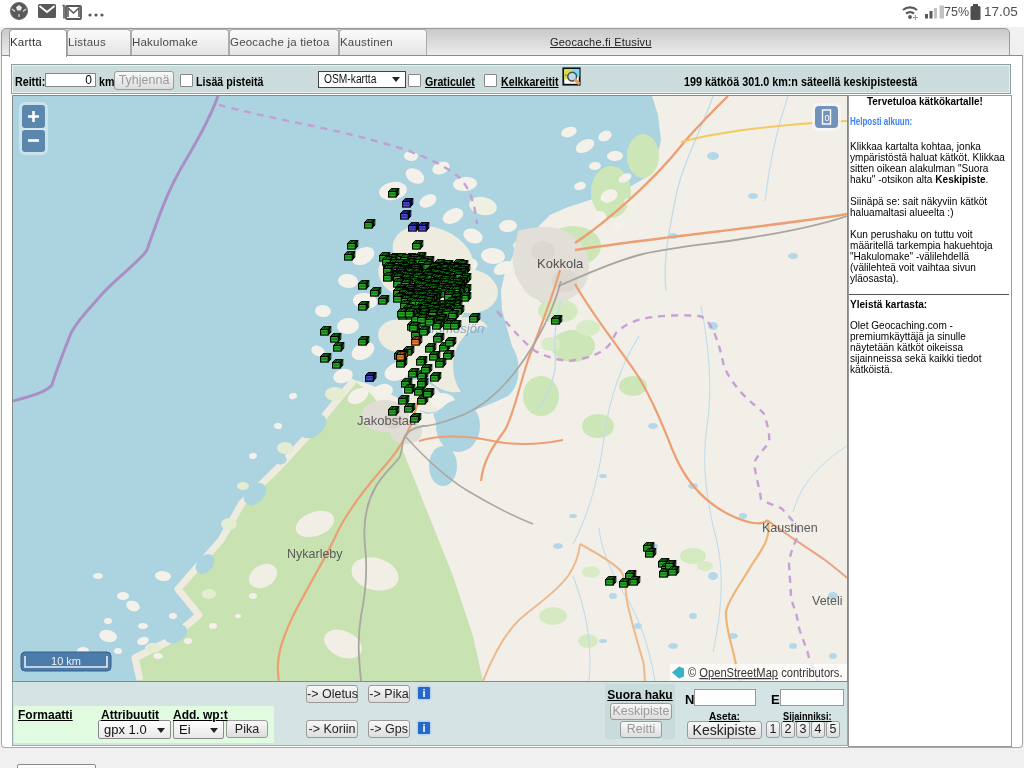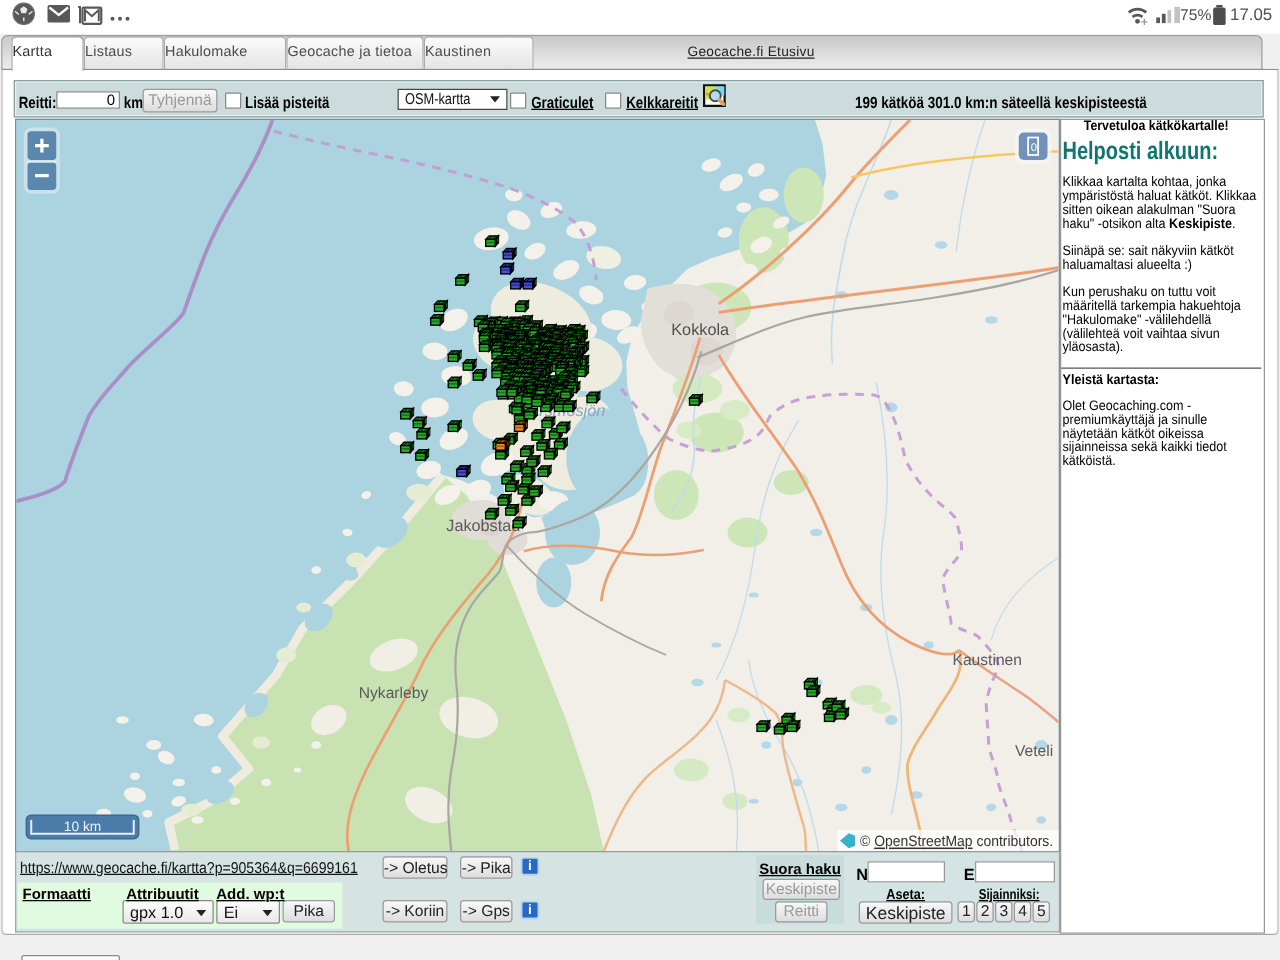--- a/index.html
+++ b/index.html
@@ -581,31 +581,30 @@
 <path d="M12,560 v11 h82 v-11" fill="none" stroke="#e8eef4" stroke-width="1.6"></path>
 <text x="53" y="569" font-size="11" fill="#eef2f8" text-anchor="middle" font-family="Liberation Sans,sans-serif">10 km</text>
 <rect x="657" y="568" width="177" height="17" fill="#ffffff" opacity="0.75"></rect>
 <path d="M659,576.5 l7,-6 5,2 v8 l-5,2 z" fill="#36b3c8"></path>
 <text x="675" y="581" font-size="12" fill="#333" font-family="Liberation Sans,sans-serif" transform="translate(675,0) scale(0.93,1) translate(-675,0)">© <tspan text-decoration="underline">OpenStreetMap</tspan> contributors.</text>
 </svg>
 </div>
 
 <div id="sidebar" style="font-size:11px;line-height:11px;color:#000;">
   <div style="position:absolute;left:18px;top:0px;font-weight:bold;"><span class="cx" style="transform:scaleX(0.9);">Tervetuloa kätkökartalle!</span></div>
-  <div style="position:absolute;left:1px;top:20px;font-weight:bold;color:#0f766e;font-size:20px;text-align:center;"><span class="cx" style="transform:scaleX(0.8);">Helposti alkuun:</span></div>
+  <div style="position:absolute;left:1px;top:20px;font-weight:bold;color:#3b82f6;font-size:10px;text-align:center;"><span class="cx" style="transform:scaleX(0.8);">Helposti alkuun:</span></div>
   <div class="sbp" style="top:44.5px;">Klikkaa kartalta kohtaa, jonka<br>ympäristöstä haluat kätköt. Klikkaa<br>sitten oikean alakulman "Suora<br>haku" -otsikon alta <b>Keskipiste</b>.</div>
   <div class="sbp" style="top:99.5px;">Siinäpä se: sait näkyviin kätköt<br>haluamaltasi alueelta :)</div>
   <div class="sbp" style="top:132.5px;">Kun perushaku on tuttu voit<br>määritellä tarkempia hakuehtoja<br>"Hakulomake" -välilehdellä<br>(välilehteä voit vaihtaa sivun<br>yläosasta).</div>
   <div style="position:absolute;left:0px;top:198px;width:160px;border-top:1px solid #555;"></div>
   <div class="sbp" style="top:203px;font-weight:bold;">Yleistä kartasta:</div>
   <div class="sbp" style="top:223.5px;">Olet Geocaching.com -<br>premiumkäyttäjä ja sinulle<br>näytetään kätköt oikeissa<br>sijainneissa sekä kaikki tiedot<br>kätköistä.</div>
 </div>
 
 <div id="bottompanel">
-  <a style="position:absolute;left:3px;top:5px;font-size:12.5px;color:#111;"><span class="cx ul" style="transform:scaleX(0.9);">https://www.geocache.fi/kartta?p=905364&amp;q=6699161</span></a>
   <span class="btn" style="left:293px;top:3px;width:50px;height:16px;line-height:16px;">-&gt; Oletus</span>
   <span class="btn" style="left:355px;top:3px;width:40px;height:16px;line-height:16px;">-&gt; Pika</span>
   <span class="info" style="left:405px;top:5px;">i</span>
   <div style="position:absolute;left:1px;top:24px;width:260px;height:37px;background:#e0fbe0;">
     <span style="position:absolute;left:4px;top:2px;font-size:12px;font-weight:bold;z-index:3;" class="ul">Formaatti</span>
     <span style="position:absolute;left:87px;top:2px;font-size:12px;font-weight:bold;z-index:3;" class="ul">Attribuutit</span>
     <span style="position:absolute;left:159px;top:2px;font-size:12px;font-weight:bold;z-index:3;" class="ul">Add. wp:t</span>
     <span class="sel" style="left:3px;top:14px;width:72px;height:17px;line-height:17px;padding-left:5px;margin-top:44px;">GPX<span class="arr"></span></span>
     <span class="sel" style="left:84px;top:14px;width:66px;height:17px;line-height:17px;padding-left:5px;">gpx 1.0<span class="arr"></span></span>
     <span class="sel" style="left:159px;top:14px;width:44px;height:17px;line-height:17px;padding-left:5px;">Ei<span class="arr"></span></span>

